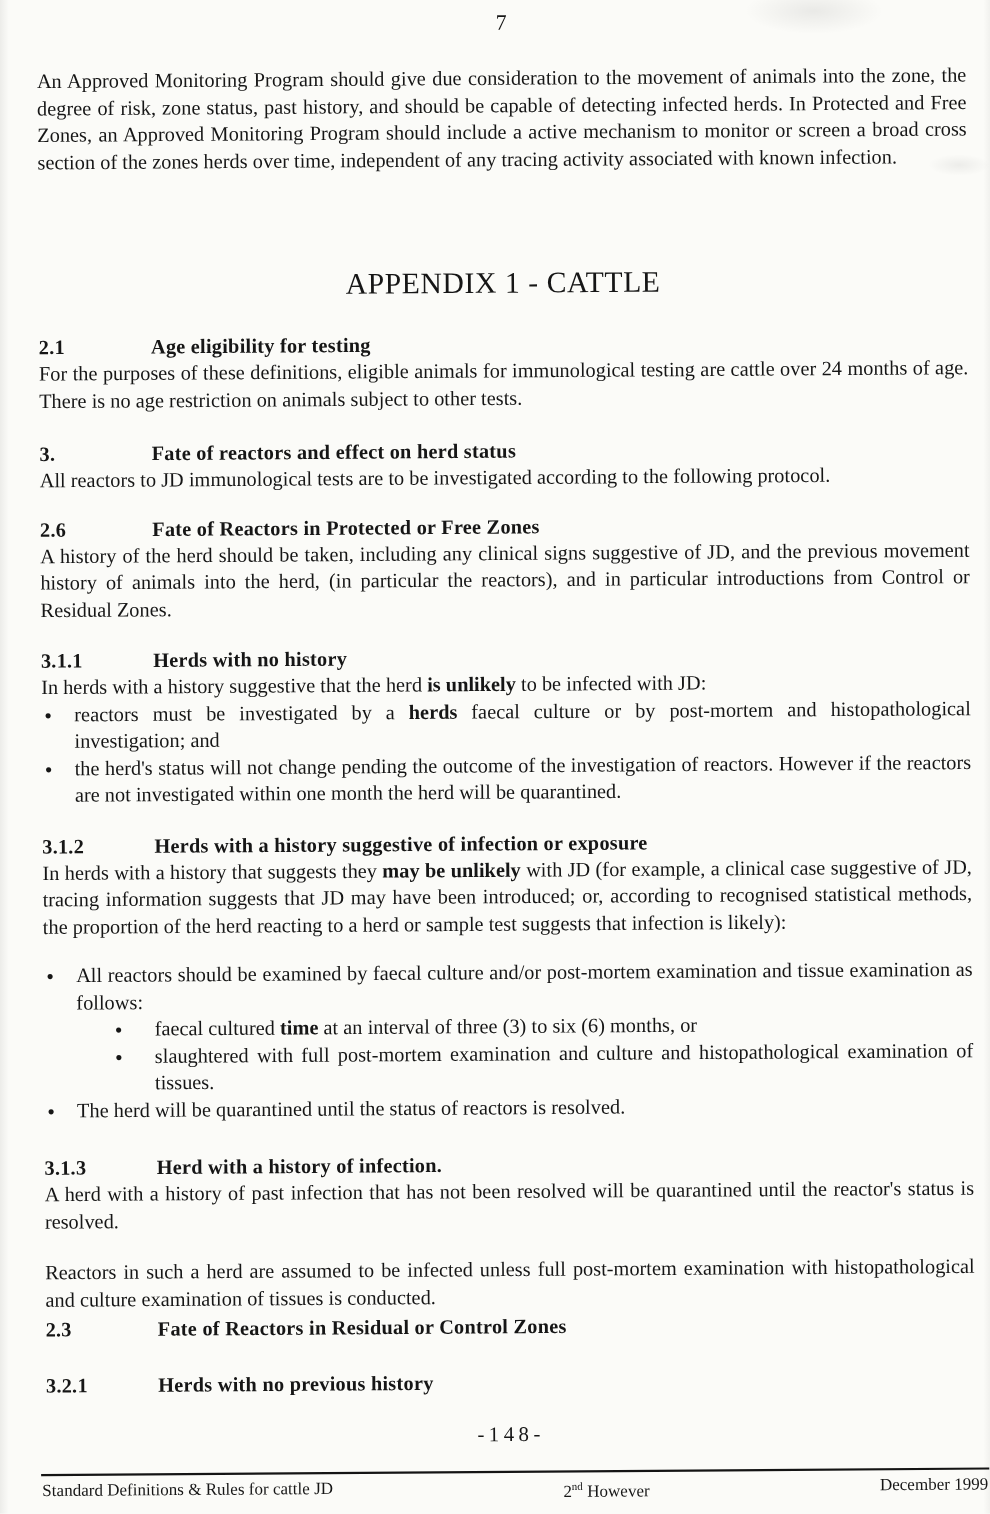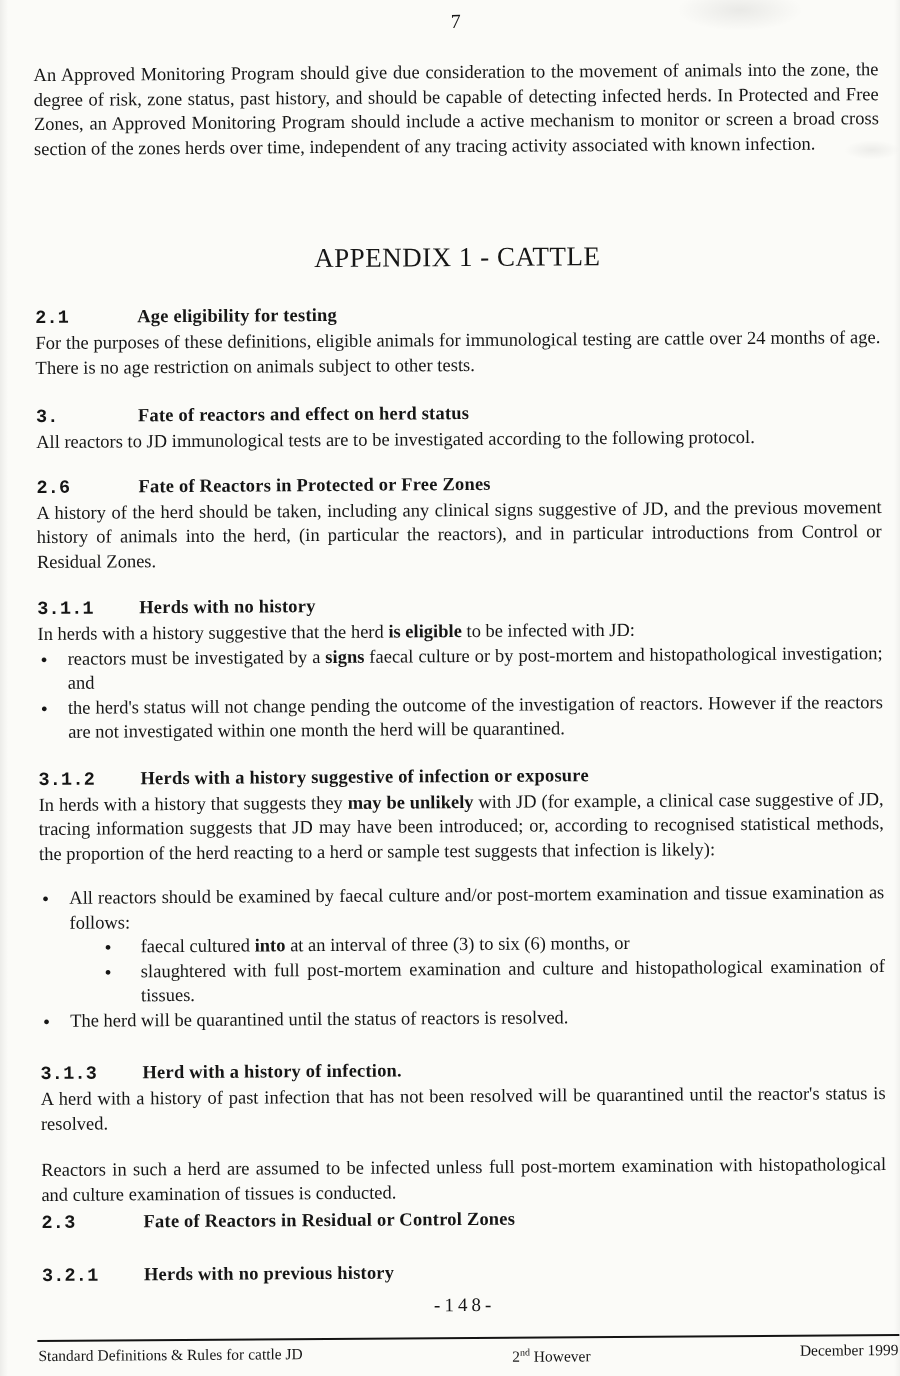--- a/index.html
+++ b/index.html
@@ -43,21 +43,21 @@
     text-align: center;
     font-size: 27px;
     line-height: 31px;
     letter-spacing: 0.5px;
   }
   .heading {
     font-weight: bold;
     line-height: 24px;
     letter-spacing: 0.2px;
   }
-  .hnum { display: inline-block; width: 102px; font-family: Liberation Mono, monospace; }
+  .hnum { display: inline-block; width: 102px; }
   .sec-21 { margin-top: 29px; }
   .sec-3  { margin-top: 24px; }
   .sec-31 { margin-top: 20px; }
   .sec-311 { margin-top: 22px; }
   .sec-312 { margin-top: 22px; }
   .sec-313 { margin-top: 28px; }
   .sec-32 { margin-top: 3px; }
   .sec-321 { margin-top: 27px; }
   .gap-list { margin-top: 20px; }
   .item { display: flex; line-height: 24.5px; }
@@ -138,46 +138,46 @@
     <div class="heading">
       <span class="hnum">2.6</span><span>Fate of Reactors in Protected or Free Zones</span>
     </div>
     <div class="para">A history of the herd should be taken, including any clinical signs suggestive of JD, and the previous movement history of animals into the herd, (in particular the reactors), and in particular introductions from Control or Residual Zones.</div>
   </div>
 
   <div class="sec-311">
     <div class="heading">
       <span class="hnum">3.1.1</span><span>Herds with no history</span>
     </div>
-    <div class="para"><span>In herds with a history suggestive that the herd </span><b>is eligible</b><span> to be infected with JD:</span></div>
+    <div class="para"><span>In herds with a history suggestive that the herd </span><b>is unlikely</b><span> to be infected with JD:</span></div>
     <div>
       <div class="item">
         <span class="marker">●</span>
-        <span class="btext"><span>reactors must be investigated by a </span><b>signs</b><span> faecal culture or by post-mortem and histopathological investigation; and</span></span>
+        <span class="btext"><span>reactors must be investigated by a </span><b>herds</b><span> faecal culture or by post-mortem and histopathological investigation; and</span></span>
       </div>
       <div class="item">
         <span class="marker">●</span>
         <span class="btext">the herd's status will not change pending the outcome of the investigation of reactors. However if the reactors are not investigated within one month the herd will be quarantined.</span>
       </div>
     </div>
   </div>
 
   <div class="sec-312">
     <div class="heading">
       <span class="hnum">3.1.2</span><span>Herds with a history suggestive of infection or exposure</span>
     </div>
     <div class="para"><span>In herds with a history that suggests they </span><b>may be unlikely</b><span> with JD (for example, a clinical case suggestive of JD, tracing information suggests that JD may have been introduced; or, according to recognised statistical methods, the proportion of the herd reacting to a herd or sample test suggests that infection is likely):</span></div>
     <div class="gap-list">
       <div class="item">
         <span class="marker">●</span>
         <span class="btext">All reactors should be examined by faecal culture and/or post-mortem examination and tissue examination as follows:</span>
       </div>
       <div class="subitem">
         <span class="marker">●</span>
-        <span class="btext"><span>faecal cultured </span><b>into</b><span> at an interval of three (3) to six (6) months, or</span></span>
+        <span class="btext"><span>faecal cultured </span><b>time</b><span> at an interval of three (3) to six (6) months, or</span></span>
       </div>
       <div class="subitem">
         <span class="marker">●</span>
         <span class="btext">slaughtered with full post-mortem examination and culture and histopathological examination of tissues.</span>
       </div>
       <div class="item">
         <span class="marker">●</span>
         <span class="btext">The herd will be quarantined until the status of reactors is resolved.</span>
       </div>
     </div>

